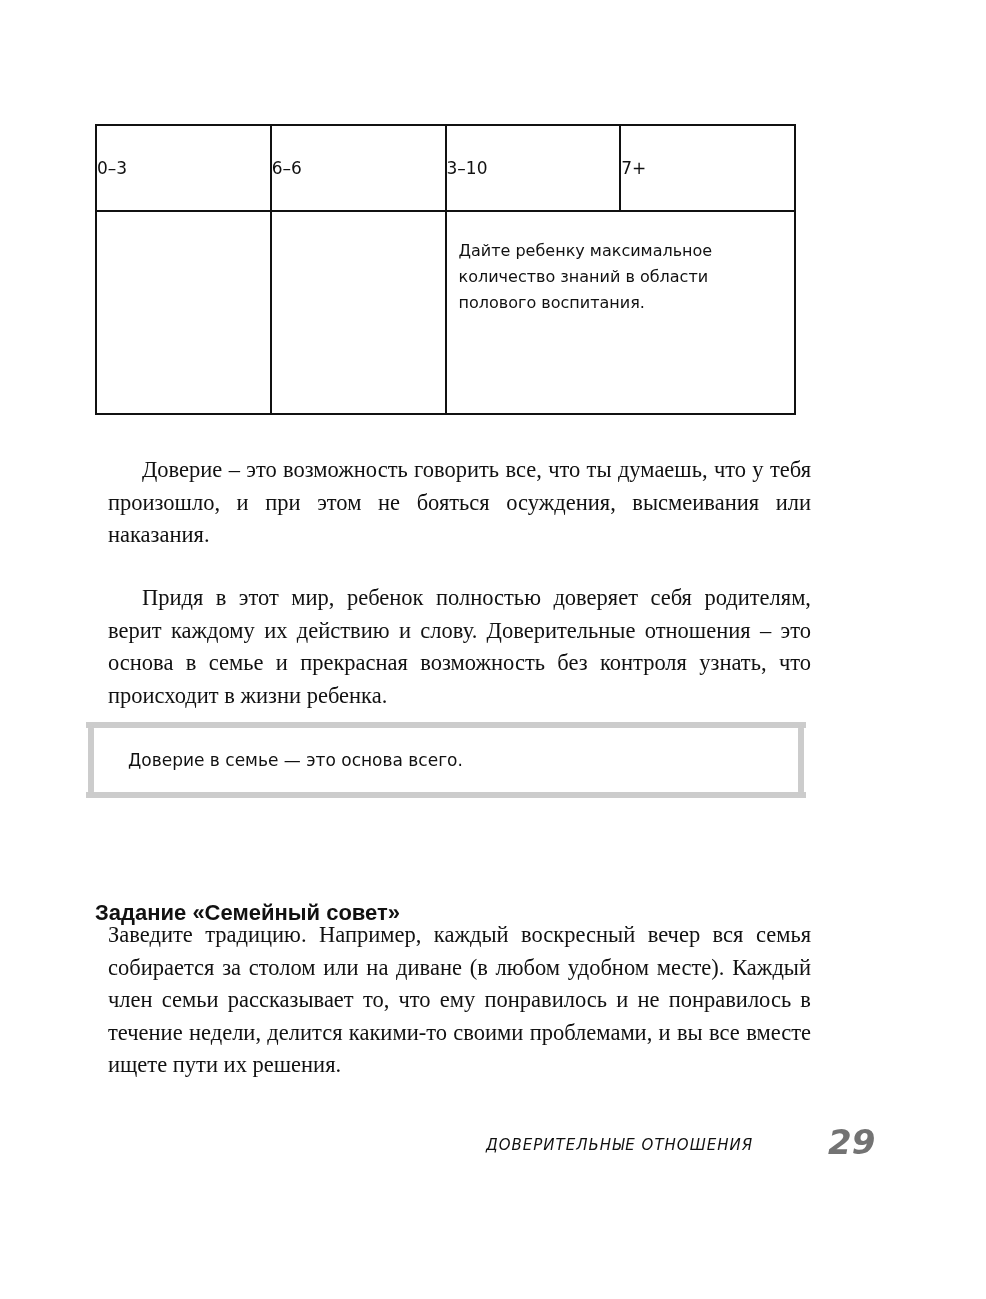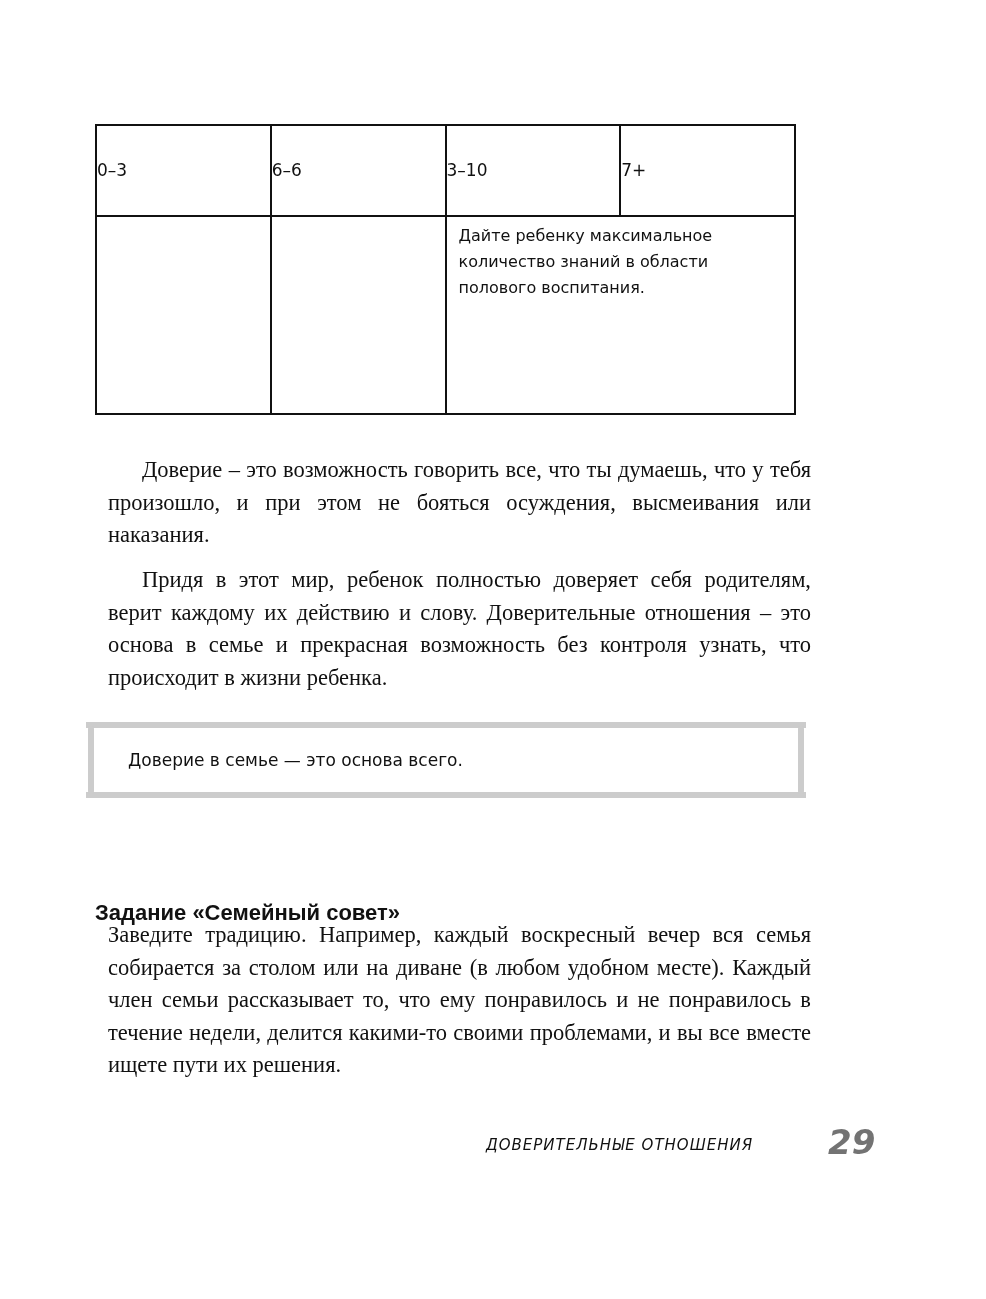--- a/index.html
+++ b/index.html
@@ -2,21 +2,21 @@
 <html><head>
 <meta charset="utf-8">
 <style>
   html, body { margin:0; padding:0; background:#ffffff; }
   body { width:986px; height:1299px; position:relative; overflow:hidden; color:#111; }
   .tbl { position:absolute; left:95px; top:124px; width:701px; height:291px; border-collapse:collapse; table-layout:fixed; }
   .tbl td, .tbl th { border:2px solid #111; padding:0; vertical-align:top; }
   .tbl th { height:43px; font-family:"DejaVu Sans", sans-serif; font-weight:normal; font-size:17px; text-align:left; vertical-align:middle; }
   .tbl .r1 td { height:96px; }
   .tbl .r2 td { height:146px; }
-  .cell-text { font-family:"DejaVu Sans", sans-serif; font-size:16px; line-height:26px; padding:6px 12px 0 12px; }
+  .cell-text { font-family:"DejaVu Sans", sans-serif; font-size:16px; line-height:26px; padding:26px 12px 0 12px; }
   .body-text { position:absolute; left:95px; width:703px; font-family:"Liberation Serif", serif; font-size:22.5px; line-height:32.5px; text-align:justify; margin:13px; }
   .body-text.indent { text-indent:34px; }
   .callout { position:absolute; left:86px; top:722px; width:720px; height:76px; border-top:6px solid #ccc; border-bottom:6px solid #ccc; box-sizing:border-box; }
   .callout::before, .callout::after { content:""; position:absolute; top:-2px; bottom:-2px; width:6px; background:#ccc; border-radius:4px; }
   .callout::before { left:2px; }
   .callout::after { right:2px; }
   .callout-text { position:absolute; left:42px; top:22px; font-family:"DejaVu Sans", sans-serif; font-size:17px; }
   .heading { position:absolute; left:95px; top:900px; font-family:"Liberation Sans", sans-serif; font-weight:bold; font-size:22px; margin:0; }
   .footer-title { position:absolute; left:486px; top:1136px; font-family:"DejaVu Sans", sans-serif; font-size:15px; letter-spacing:1px; font-style:italic; }
   .page-num { position:absolute; left:828px; top:1122px; font-family:"DejaVu Sans", sans-serif; font-weight:bold; font-style:italic; font-size:34px; color:#737373; }
@@ -36,21 +36,21 @@
     <td></td>
     <td></td>
     <td colspan="2">
           <div class="cell-text">Дайте ребенку максимальное количество знаний в области полового воспитания.</div>
         </td>
   </tr>
 </tbody>
   </table>
 
 <p class="body-text indent" style="top:441px;">Доверие – это возможность говорить все, что ты думаешь, что у тебя произошло, и при этом не бояться осуждения, высмеивания или наказания.</p>
-<p class="body-text indent" style="top:551px;">Придя в этот мир, ребенок полностью доверяет себя родителям, верит каждому их действию и слову. Доверительные отношения – это основа в семье и прекрасная возможность без контроля узнать, что происходит в жизни ребенка.</p>
+<p class="body-text indent" style="top:569px;">Придя в этот мир, ребенок полностью доверяет себя родителям, верит каждому их действию и слову. Доверительные отношения – это основа в семье и прекрасная возможность без контроля узнать, что происходит в жизни ребенка.</p>
 
 <div class="callout">
   <span class="callout-text">Доверие в семье — это основа всего.</span>
 </div>
 
 <h2 class="heading">Задание «Семейный совет»</h2>
 <p class="body-text" style="top:906px;">Заведите традицию. Например, каждый воскресный вечер вся семья собирается за столом или на диване (в любом удобном месте). Каждый член семьи рассказывает то, что ему понравилось и не понравилось в течение недели, делится какими-то своими проблемами, и вы все вместе ищете пути их решения.</p>
 
 <div class="footer-title">ДОВЕРИТЕЛЬНЫЕ ОТНОШЕНИЯ</div>
 <div class="page-num">29</div>

